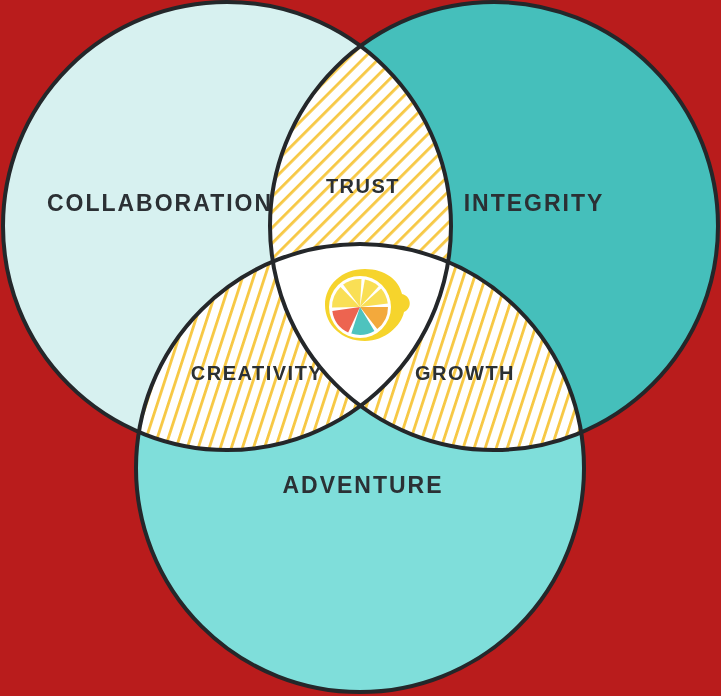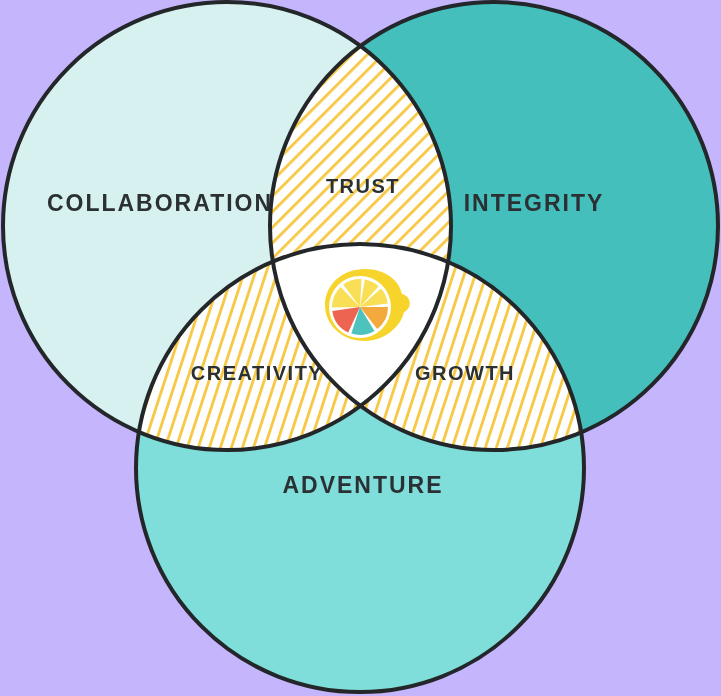--- a/index.html
+++ b/index.html
@@ -1,18 +1,18 @@
 <!DOCTYPE html>
 <html><head>
 <meta charset="utf-8">
 <style>
   html, body { margin: 0; padding: 0; background: #ffffff; }
   .stage {
     width: 721px; height: 696px; position: relative; overflow: hidden;
-    background: #c4b5fd;
+    background: #b91c1c;
   }
   svg { display: block; }
   text {
     font-family: "Liberation Sans", sans-serif;
     font-weight: bold;
     fill: #2b3034;
   }
   .label-big   { font-size: 23px; letter-spacing: 2px; }
   .label-small { font-size: 20px; letter-spacing: 1.5px; }
 </style>

